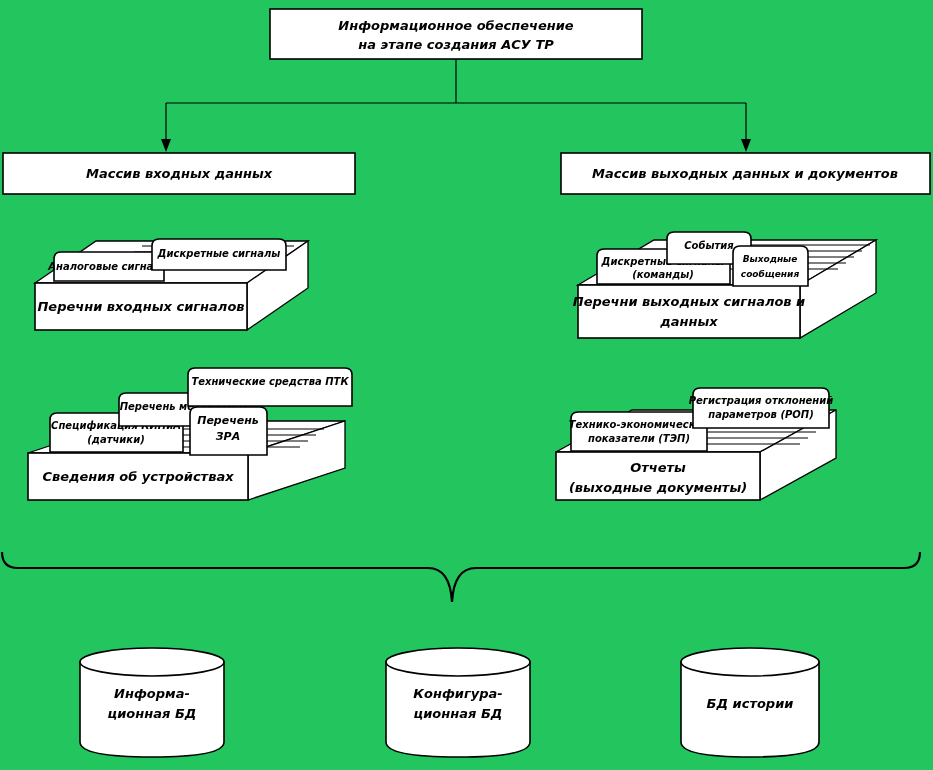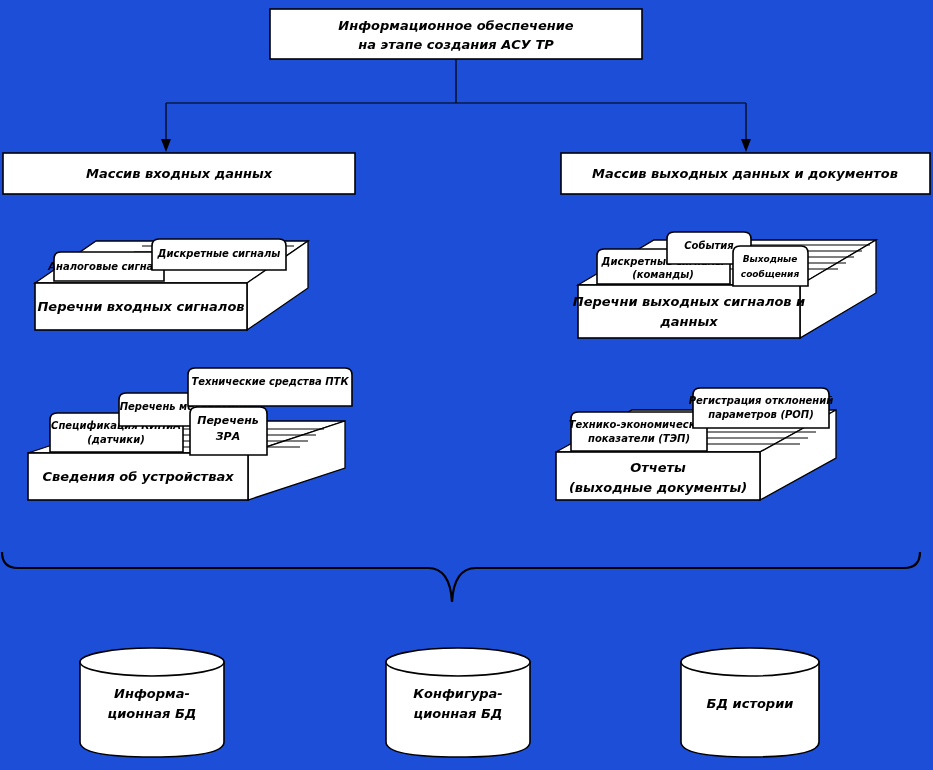--- a/index.html
+++ b/index.html
@@ -1,18 +1,18 @@
 <!DOCTYPE html>
 <html><head>
 <meta charset="utf-8">
 <style>
   html,body{margin:0;padding:0;background:#ffffff;}
   body{width:933px;height:770px;overflow:hidden;
        font-family:"DejaVu Sans",sans-serif;}
-  #stage{position:relative;width:933px;height:770px;background:#1d4ed8;}
+  #stage{position:relative;width:933px;height:770px;background:#22c55e;}
   svg#diagram{position:absolute;left:0;top:0;width:933px;height:770px;}
   .lbl{font-family:"DejaVu Sans",sans-serif;font-style:italic;
        font-weight:600;fill:#000;text-anchor:middle;dominant-baseline:middle;}
   .l13{font-size:13px;}
   .l11{font-size:11px;}
   .l10{font-size:10px;}
   .l9{font-size:9px;}
   .shape{fill:#ffffff;stroke:#000000;stroke-width:1.6;}
   .shape-thin{fill:#ffffff;stroke:#000000;stroke-width:1.3;}
   .ln-thin{stroke:#000000;stroke-width:1.2;fill:none;}

